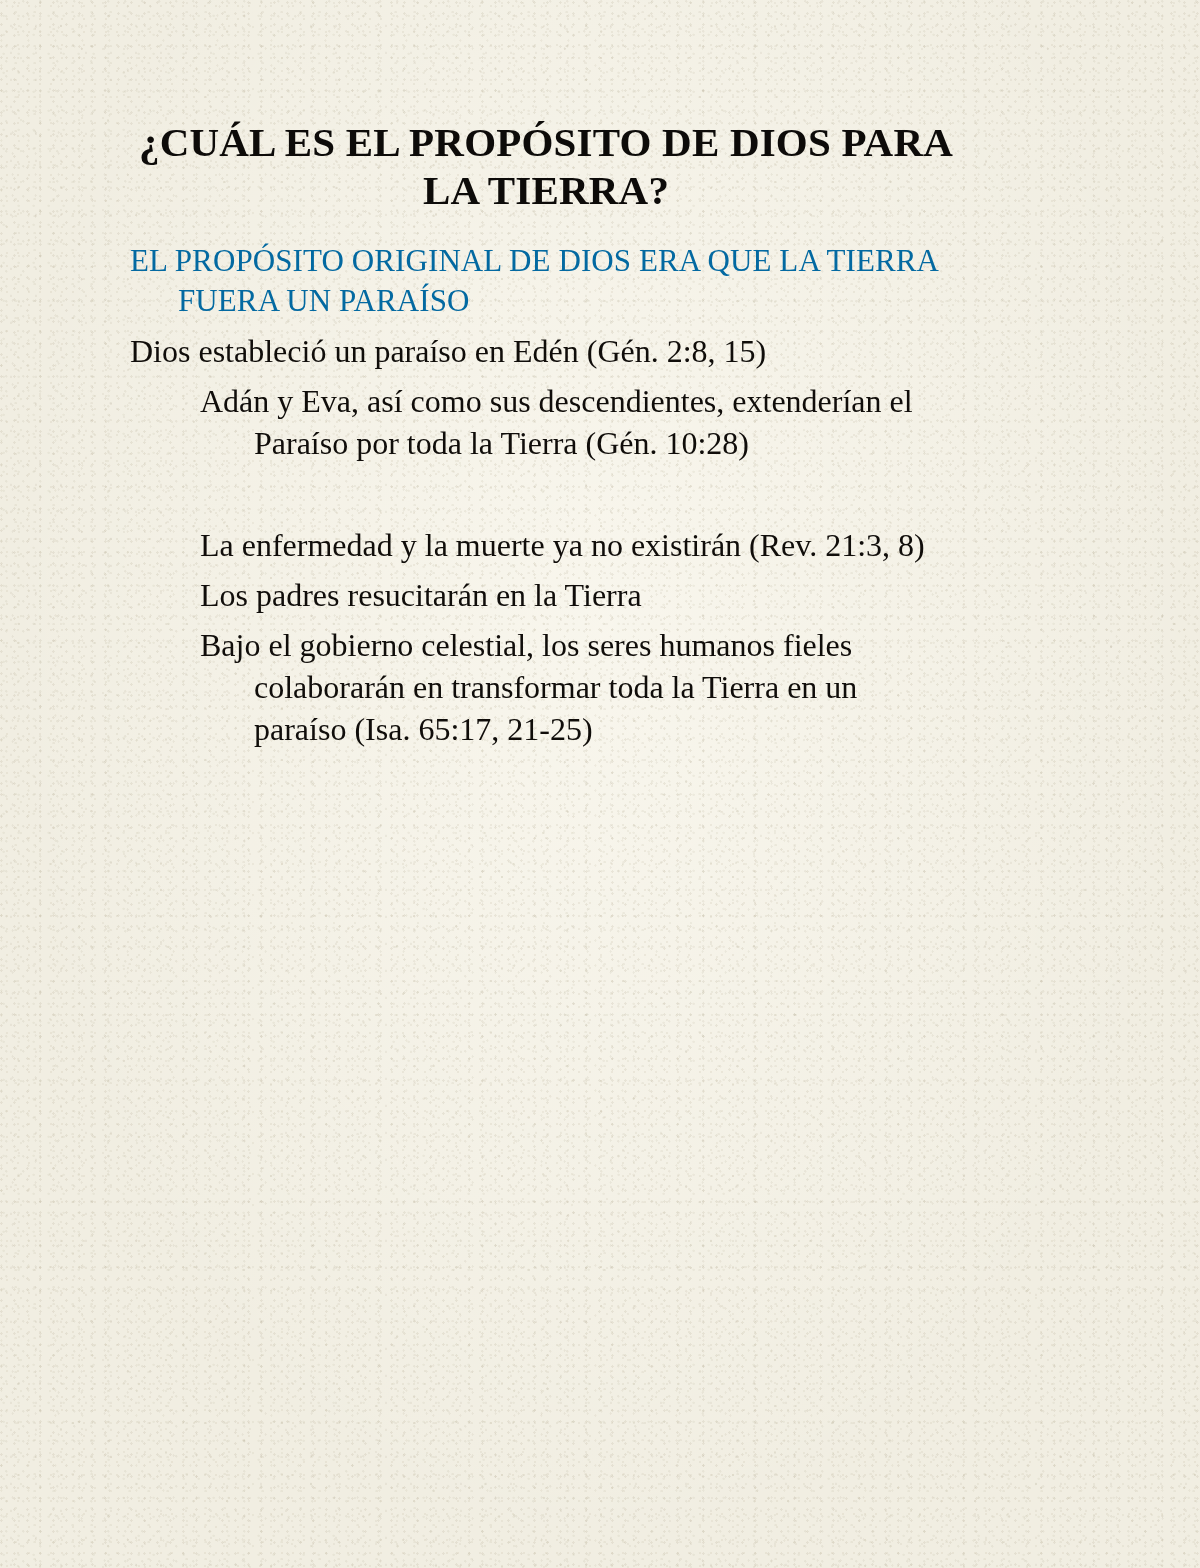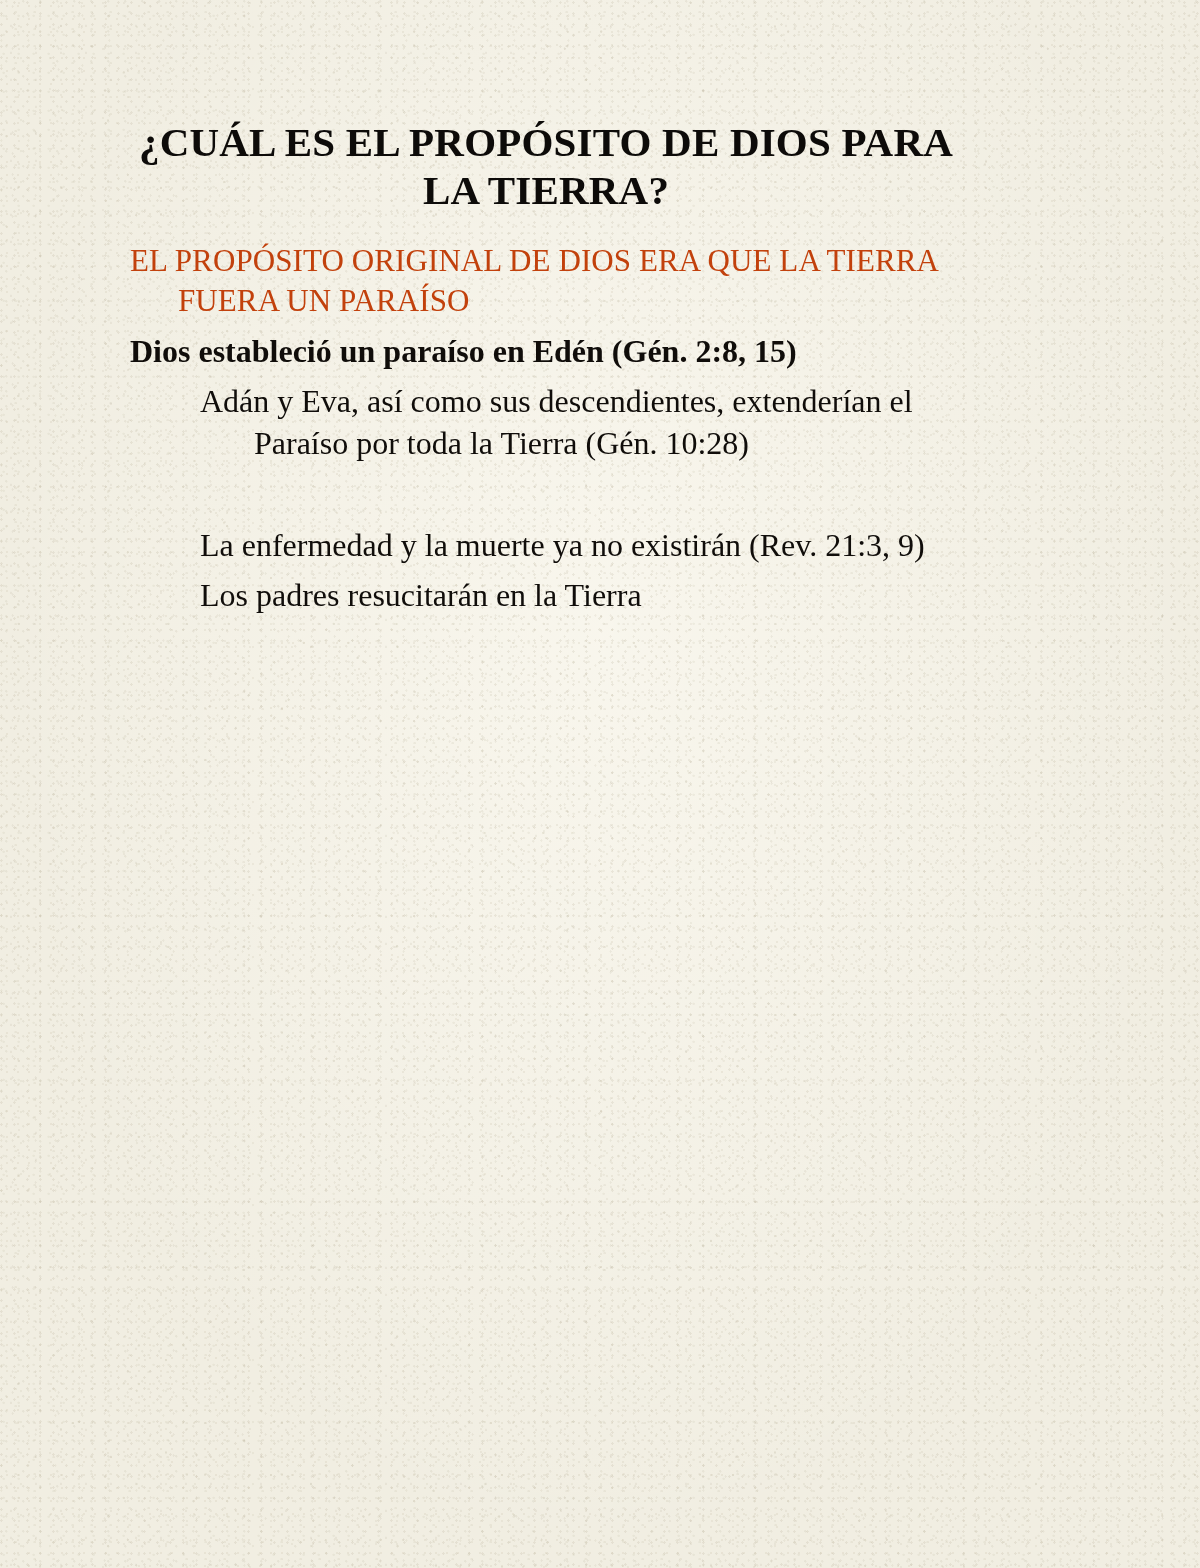--- a/index.html
+++ b/index.html
@@ -72,33 +72,32 @@
   }
 
   
   .section-heading {
     font-size: 31px;
     line-height: 1.30;
     letter-spacing: 0.1px;
     padding-left: 48px;
     text-indent: -48px;
     margin: 0 0 10px 0;
-    color: #c2410c;
+    color: #0369a1;
     max-width: 915px;
   }
 
   
   .level1 {
     font-size: 32px;
     line-height: 1.31;
     padding-left: 48px;
     text-indent: -48px;
     margin: 0 0 8px 0;
     max-width: 930px;
-    font-weight: bold;
   }
 
   
   .level2 {
     font-size: 32px;
     line-height: 1.31;
     margin: 0 0 8px 0;
     padding-left: 124px;
     text-indent: -54px;
     max-width: 980px;
@@ -128,20 +127,21 @@
     </div>
 
     <div class="section-gap"></div>
 
     <div class="block">
 
 
 
 
 
-      <div class="level2">La enfermedad y la muerte ya no existirán (Rev. 21:3, 9)</div>
+      <div class="level2">La enfermedad y la muerte ya no existirán (Rev. 21:3, 8)</div>
 
       <div class="level2">Los padres resucitarán en la Tierra</div>
 
+      <div class="level2">Bajo el gobierno celestial, los seres humanos fieles colaborarán en transformar toda la Tierra en un paraíso (Isa. 65:17, 21-25)</div>
     </div>
 
   </div>
 </div>
 
 </body></html>

